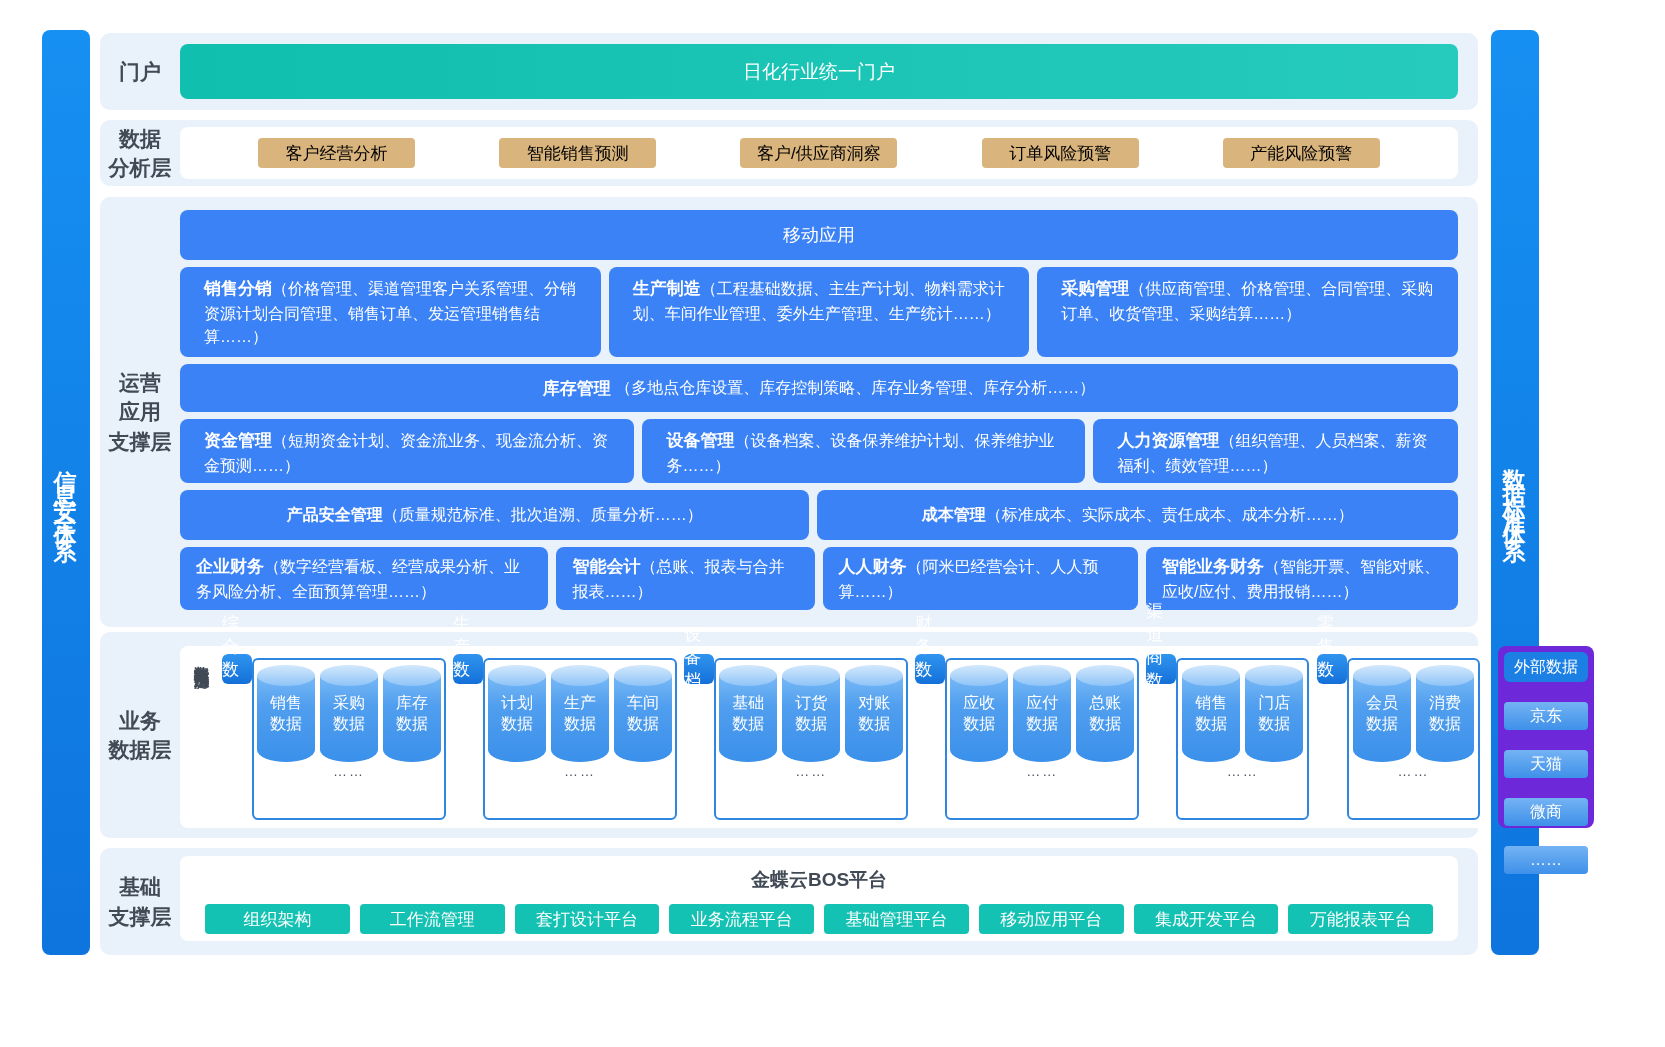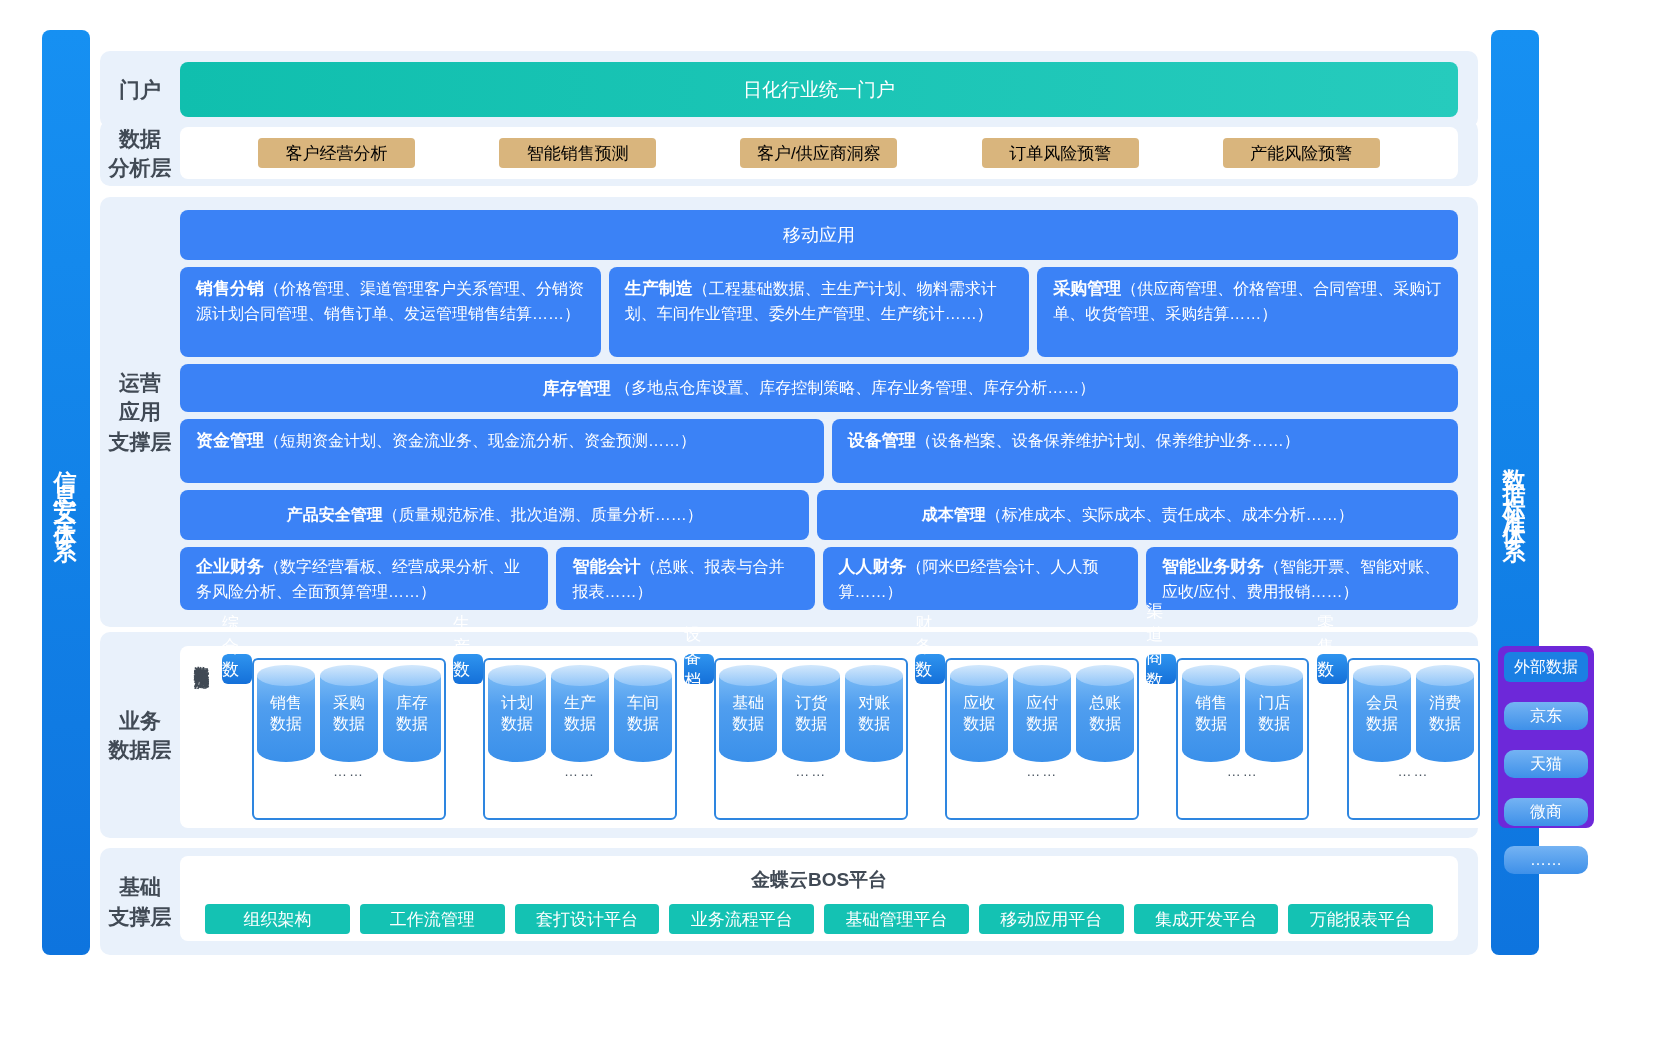--- a/index.html
+++ b/index.html
@@ -15,40 +15,40 @@
 
   
   .band{position:absolute;left:100px;width:1378px;background:#E9F1FB;border-radius:10px;
         display:flex;box-sizing:border-box;}
   .band-label{width:80px;flex:0 0 80px;display:flex;align-items:center;justify-content:center;
               font-size:21px;font-weight:bold;color:#414A55;white-space:pre-line;
               text-align:center;line-height:1.4;}
   .band-content{flex:1;box-sizing:border-box;}
 
   
-  #band-portal{top:51px;height:77px;}
+  #band-portal{top:33px;height:77px;}
   .portal-bar{margin:11px 20px 11px 0;height:55px;border-radius:8px;
               background:linear-gradient(90deg,#10BFAE,#26CBBD);color:#fff;
               display:flex;align-items:center;justify-content:center;font-size:19px;}
 
   
   #band-analysis{top:120px;height:66px;}
   .analysis-box{margin:7px 20px 7px 0;height:52px;background:#fff;border-radius:8px;
                 display:flex;align-items:center;justify-content:space-around;padding:0 36px;}
   .tan-btn{width:157px;height:30px;border-radius:4px;background:#D9B57D;color:#000000;
            display:flex;align-items:center;justify-content:center;font-size:17px;}
 
   
   #band-ops{top:197px;height:430px;}
   .ops-col{margin:13px 20px 17px 0;display:flex;flex-direction:column;gap:7px;}
   .ops-row{display:flex;gap:8px;}
   .cyan-box{background:#3b82f6;color:#fff;border-radius:8px;box-sizing:border-box;}
   .ops-bar{height:50px;display:flex;align-items:center;justify-content:center;font-size:18px;}
   .ops-bar-mid{height:48px;display:flex;align-items:center;justify-content:center;font-size:16px;}
-  .ops-box{padding:10px 16px;font-size:16px;line-height:1.45;}
+  .ops-box{padding:10px 24px;font-size:16px;line-height:1.45;}
   .ops-box b,.ops-bar-mid b{font-size:17px;font-weight:bold;}
   .r1{height:90px;} .r2{height:64px;} .r4{height:63px;padding:8px 16px;}
   .r3{height:50px;display:flex;align-items:center;justify-content:center;font-size:16px;}
 
   
   #band-data{top:632px;height:206px;}
   .data-row{margin:14px 20px 10px 0;display:flex;gap:8px;height:182px;}
   .data-white{flex:1;background:#fff;border-radius:8px;display:flex;gap:8px;
               padding:8px 10px;box-sizing:border-box;}
   .strip{writing-mode:vertical-rl;font-size:15px;font-weight:bold;color:#414A55;
@@ -66,21 +66,21 @@
        display:flex;align-items:center;justify-content:center;text-align:center;
        font-size:16px;line-height:1.3;white-space:pre-line;}
   .cyl::before{content:"";position:absolute;top:-1px;left:0;width:100%;height:21px;
                border-radius:50%;background:linear-gradient(180deg,#D3E8FC,#8FC4F8);}
   .cyl span{position:relative;z-index:1;}
   .db-more{font-size:14px;color:#4A5560;margin-top:1px;letter-spacing:2px;}
   .ext-col{flex:0 0 96px;background:#6d28d9;border-radius:8px;padding:6px;box-sizing:border-box;
            display:flex;flex-direction:column;gap:20px;}
   .ext-head{height:30px;flex:0 0 30px;border-radius:6px;background:#1B7FE3;color:#fff;
             font-size:16px;display:flex;align-items:center;justify-content:center;}
-  .ext-btn{height:28px;flex:0 0 28px;border-radius:10px;color:#fff;font-size:16px;
+  .ext-btn{height:28px;flex:0 0 28px;border-radius:4px;color:#fff;font-size:16px;
            background:linear-gradient(180deg,#74B3F3,#3E90E9);
            display:flex;align-items:center;justify-content:center;}
 
   
   #band-platform{top:848px;height:107px;}
   .platform-box{margin:8px 20px 14px 0;background:#fff;border-radius:8px;
                 display:flex;flex-direction:column;}
   .platform-title{text-align:center;margin-top:11px;font-size:19px;font-weight:bold;color:#414A55;}
   .platform-btns{display:flex;gap:10px;padding:11px 25px 0;}
   .teal-btn{flex:1;height:30px;border-radius:4px;background:#14C2B3;color:#fff;font-size:17px;
@@ -142,20 +142,23 @@
       <div class="cyan-box ops-bar-mid">
         <b>库存管理</b>&nbsp;<span>（多地点仓库设置、库存控制策略、库存业务管理、库存分析……）</span>
       </div>
 
       <div class="ops-row">
         <div class="cyan-box ops-box r2" style="flex:457">
           <b>资金管理</b><span>（短期资金计划、资金流业务、现金流分析、资金预测……）</span>
         </div>
         <div class="cyan-box ops-box r2" style="flex:444">
           <b>设备管理</b><span>（设备档案、设备保养维护计划、保养维护业务……）</span>
+        </div>
+        <div class="cyan-box ops-box r2" style="flex:356">
+          <b>人力资源管理</b><span>（组织管理、人员档案、薪资福利、绩效管理……）</span>
         </div>
       </div>
 
       <div class="ops-row">
         <div class="cyan-box r3" style="flex:625">
           <b>产品安全管理</b>
             <span>（质量规范标准、批次追溯、质量分析……）</span>
         </div>
         <div class="cyan-box r3" style="flex:636">
           <b>成本管理</b>

